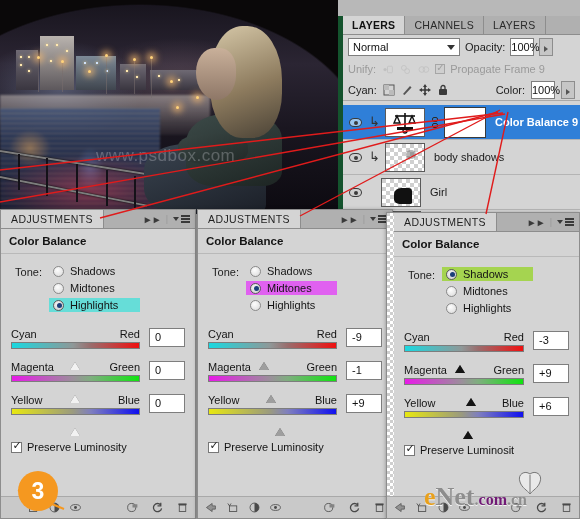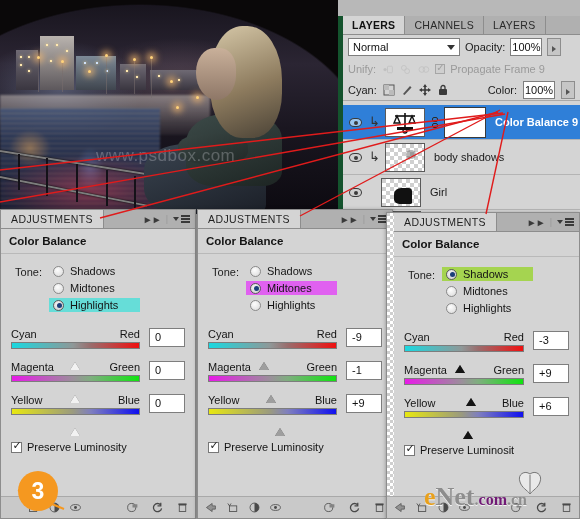--- a/index.html
+++ b/index.html
@@ -117,21 +117,21 @@
     position:relative; width:112px; height:18px; background:#fff;
     border:1px solid #7e7e7e; font-size:11px; padding:2px 4px; color:#111;
   }
   .combo .cv{ line-height:13px; }
   .combo .arw{
     position:absolute; right:4px; top:6px; width:0;height:0;
     border-left:4px solid transparent;border-right:4px solid transparent;border-top:5px solid #333;
   }
   .lbl{ font-size:11px; color:#222; }
   .numbox{
-    width:32px; height:18px; background:#fff; border:1px solid #7e7e7e;
+    width:24px; height:18px; background:#fff; border:1px solid #7e7e7e;
     font-size:11px; text-align:center; line-height:16px; color:#111;
   }
   .spin{
     width:14px;height:18px;background:#c6c6c6;border:1px solid #8d8d8d;
     position:relative;
   }
   .spin::after{
     content:"";position:absolute;left:4px;top:7px;width:0;height:0;
     border-top:3px solid transparent;border-bottom:3px solid transparent;border-left:4px solid #555;
   }

